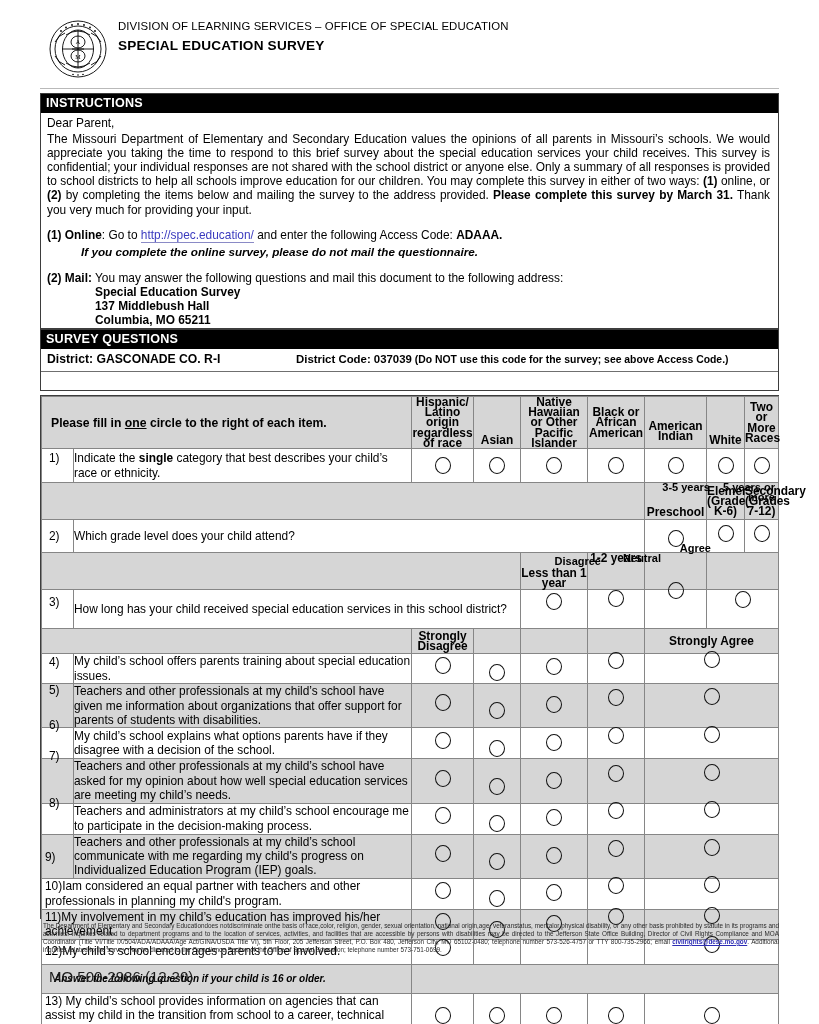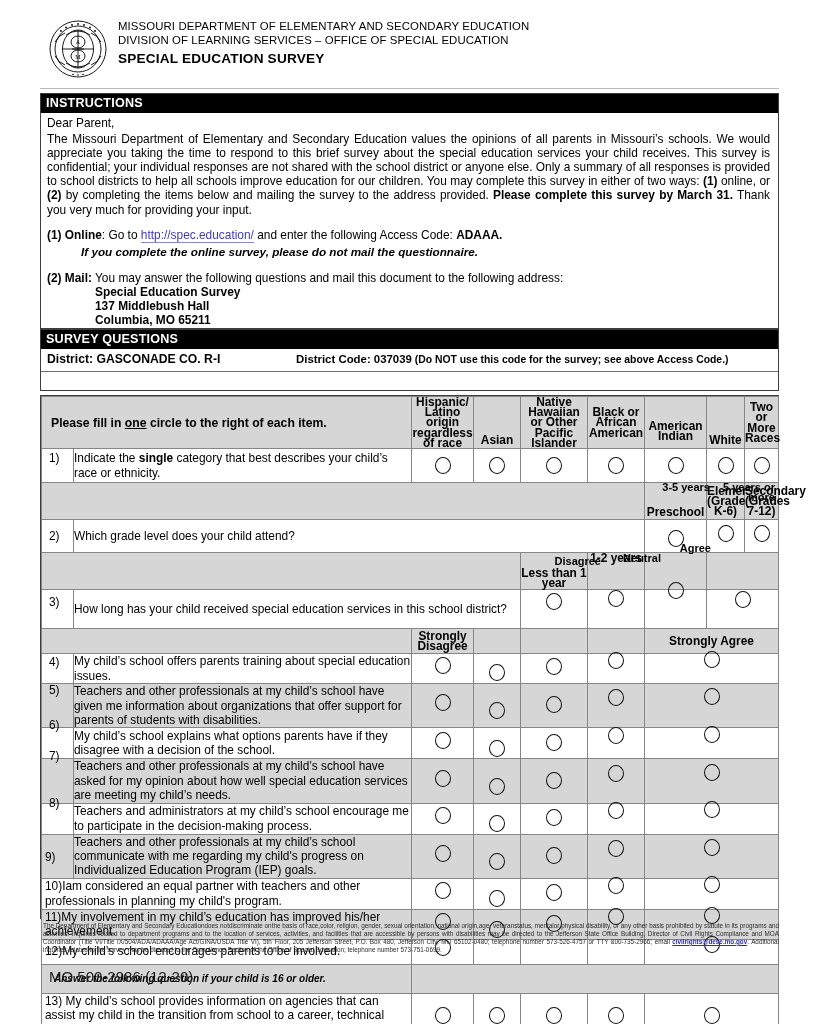--- a/index.html
+++ b/index.html
@@ -109,21 +109,20 @@
             <circle cx="49" cy="13" r="0.9"></circle>
           <circle cx="32" cy="57" r="0.8"></circle>
             <circle cx="27" cy="56.5" r="0.8"></circle>
             <circle cx="37" cy="56.5" r="0.8"></circle>
           <text x="32" y="26" font-size="6" text-anchor="middle" font-family="Liberation Serif, serif">A</text>
           <text x="32" y="41" font-size="6" text-anchor="middle" font-family="Liberation Serif, serif">M</text>
         </g>
       </svg>
     </div>
     <div class="hdr-txt">
-      <div class="hdr-l1">MISSOURI DEPARTMENT OF ELEMENTARY AND SECONDARY EDUCATION</div>
       <div class="hdr-l2">DIVISION OF LEARNING SERVICES – OFFICE OF SPECIAL EDUCATION</div>
       <div class="hdr-l3">SPECIAL EDUCATION SURVEY</div>
     </div>
   </div>
   <div class="hrule"></div>
 
   <div class="outer" id="instructions">
     <div class="band">INSTRUCTIONS</div>
     <div class="instr-body">
       <p class="p-dear">Dear Parent,</p>

